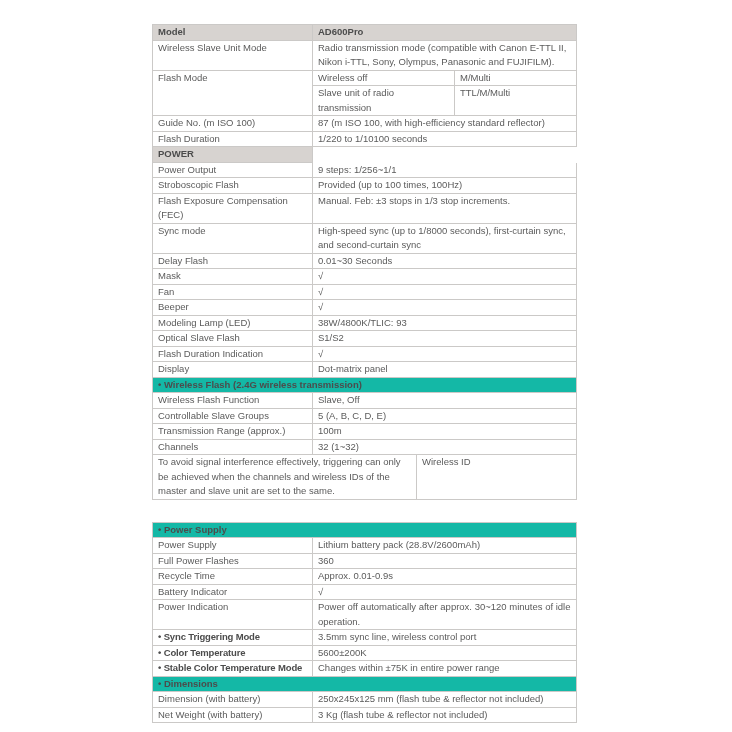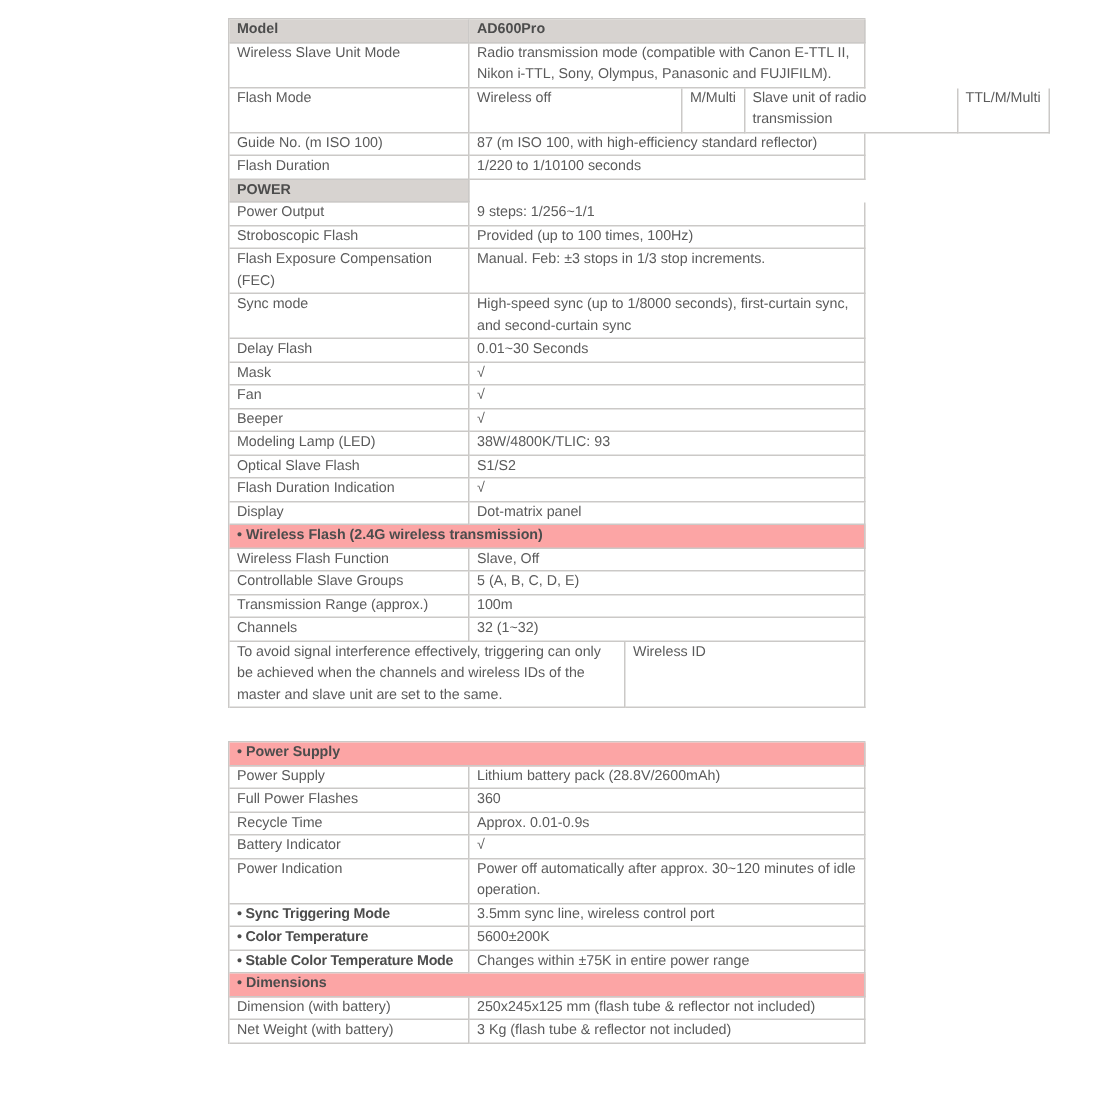--- a/index.html
+++ b/index.html
@@ -7,21 +7,21 @@
     position: relative;
     width: 732px;
     height: 732px;
     background: #ffffff;
     font-family: "Liberation Sans", sans-serif;
     overflow: hidden;
   }
   .spec-wrap {
     position: absolute;
     left: 152px;
-    top: 12px;
+    top: 24px;
     width: 424px;
   }
   .table {
     border-top: 1px solid #cbc9c7;
     border-left: 1px solid #cbc9c7;
     width: 100%;
   }
   .table-gap { margin-top: 22px; }
   .tr { display: flex; align-items: stretch; }
   .td {
@@ -37,30 +37,30 @@
   }
   .td.label { flex: 0 0 160px; width: 160px; }
   .td.value { flex: 1 1 auto; }
   .tr.gray .td {
     background: #d7d3d0;
     font-weight: bold;
     color: #4c4c4c;
   }
   .tr.section .td {
     flex: 1 1 100%;
-    background: #fca5a5;
+    background: #14b8a6;
     font-weight: bold;
     color: #4c4c4c;
   }
   .td.bold-label {
     font-weight: bold;
     color: #4c4c4c;
     letter-spacing: -0.15px;
   }
-  .subcol { flex: 1 1 auto; display: flex; flex-direction: row; }
+  .subcol { flex: 1 1 auto; display: flex; flex-direction: column; }
   .subrow { display: flex; flex: 1; }
   .subrow .td.sub1 { flex: 0 0 142px; width: 142px; }
   .subrow .td.sub2 { flex: 1 1 auto; }
 </style>
 </head>
 <body>
 
 <div class="page">
   <div class="spec-wrap">
     <div class="table">

